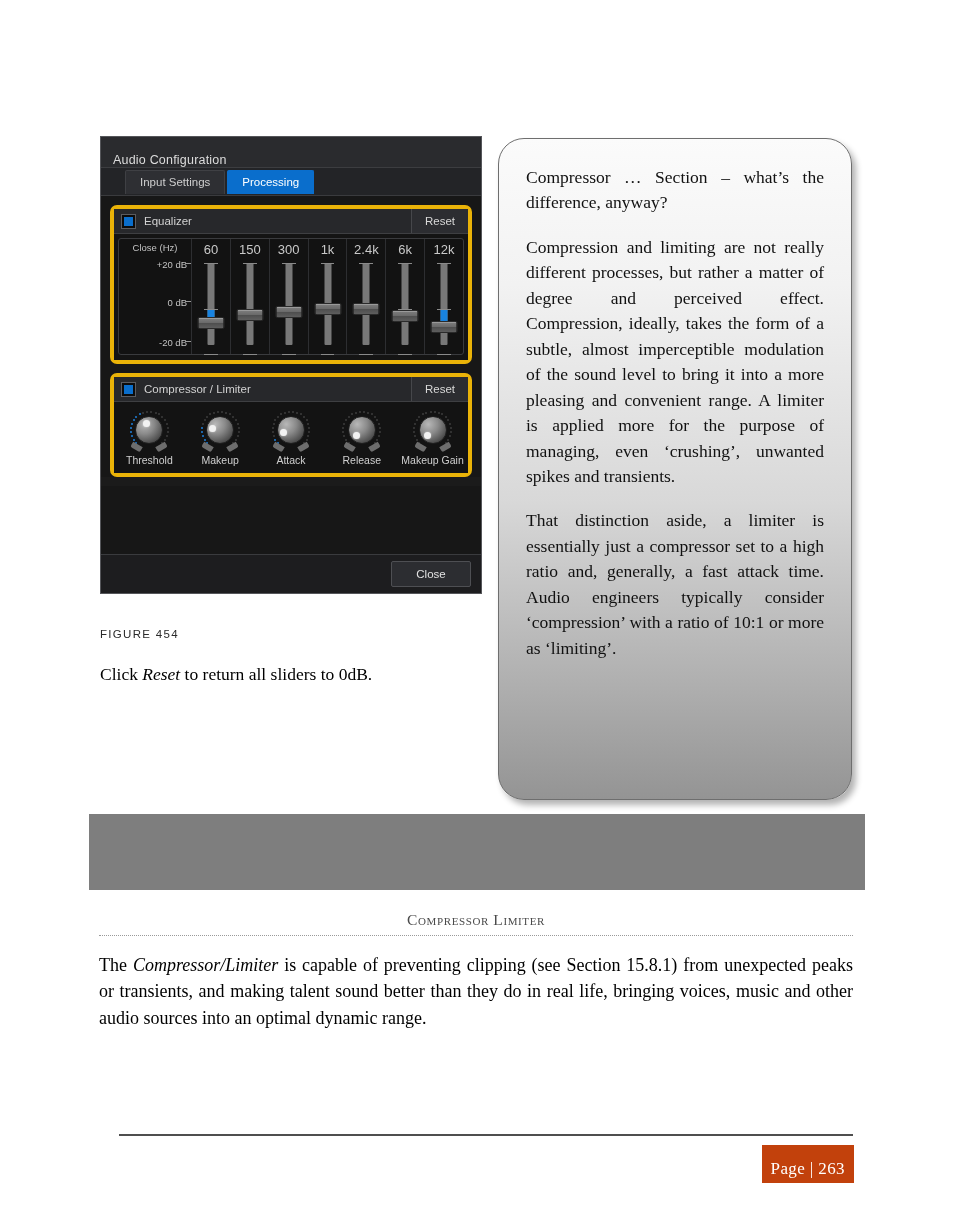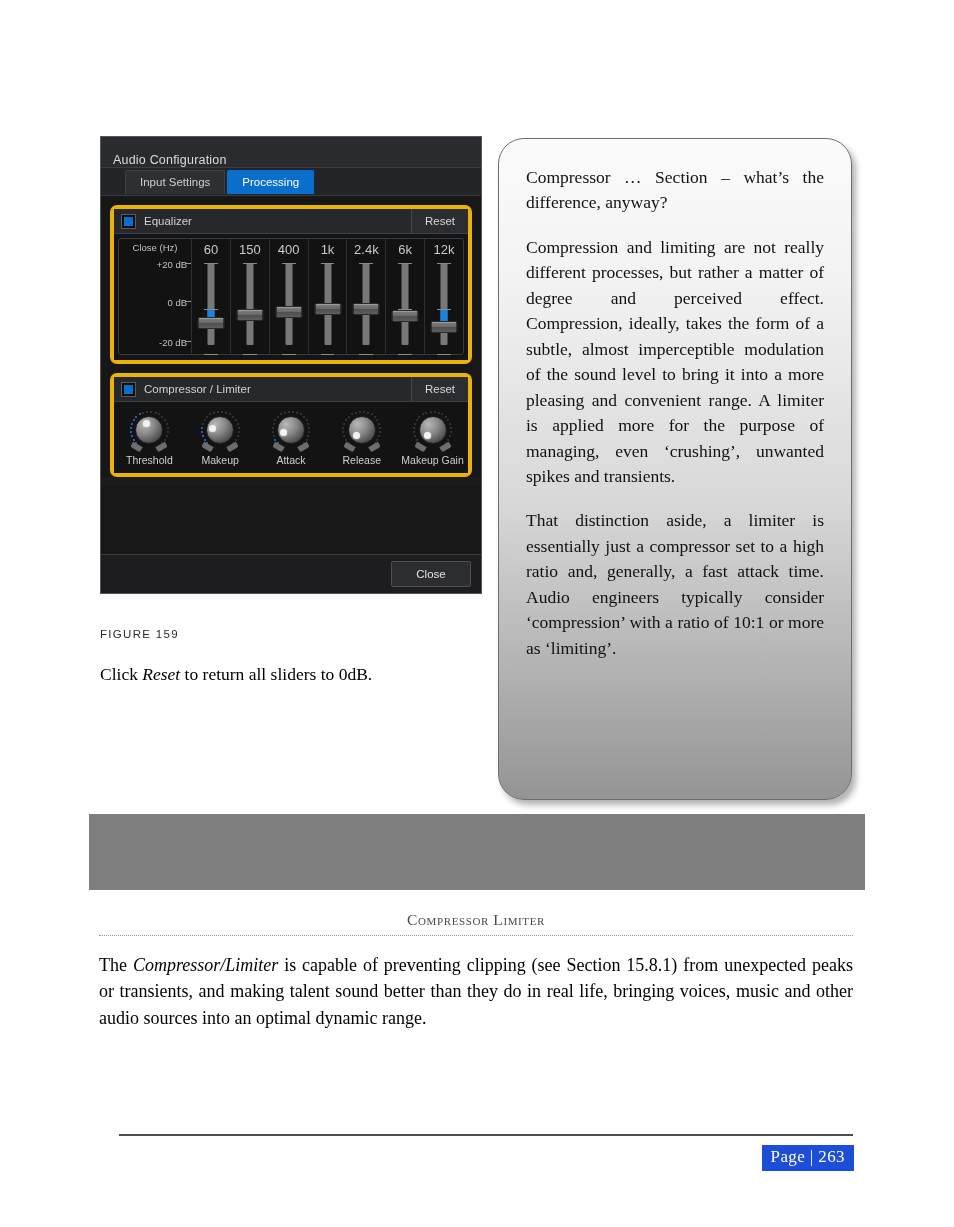--- a/index.html
+++ b/index.html
@@ -367,24 +367,24 @@
     position: absolute;
     left: 119px;
     top: 1134px;
     width: 734px;
     border-top: 2px solid #4f4f4f;
   }
   #page-num {
     position: absolute;
     right: 100px;
     top: 1145px;
-    background: #1d4ed8;
+    background: #c2410c;
     color: #ffffff;
     font-size: 17px;
-    padding: 2px 9px 4px 9px;
+    padding: 14px 9px 4px 9px;
     letter-spacing: 0.4px;
   }
 
   em.it { font-style: italic; }
 </style>
 </head>
 <body>
 
 <div id="top-area">
 
@@ -443,21 +443,21 @@
                       <div class="tickmark l" style="top: 6px;"></div>
                       <div class="tickmark r" style="top: 6px;"></div>
                       <div class="tickmark l" style="top: 51.5px;"></div>
                       <div class="tickmark r" style="top: 51.5px;"></div>
                       <div class="tickmark l" style="top: 97px;"></div>
                       <div class="tickmark r" style="top: 97px;"></div>
                       <div class="s-thumb" style="top: 52.325px;"></div>
                     </div>
                   </div>
                   <div class="eq-band">
-                    <div class="band-name">400</div>
+                    <div class="band-name">300</div>
                     <div class="slider-area">
                       <div class="s-track"></div>
                       <div class="s-fill" style="top: 51.5px; height: 3.4125px;"></div>
                       <div class="tickmark l" style="top: 6px;"></div>
                       <div class="tickmark r" style="top: 6px;"></div>
                       <div class="tickmark l" style="top: 51.5px;"></div>
                       <div class="tickmark r" style="top: 51.5px;"></div>
                       <div class="tickmark l" style="top: 97px;"></div>
                       <div class="tickmark r" style="top: 97px;"></div>
                       <div class="s-thumb" style="top: 48.9125px;"></div>
@@ -690,21 +690,21 @@
       </div>
 
       <div id="win-spacer"></div>
 
       <div id="win-footer">
         <div id="close-btn">Close</div>
       </div>
 
     </div>
 
-    <div id="figure-caption">FIGURE 159</div>
+    <div id="figure-caption">FIGURE 454</div>
 
 
     <div class="left-para second"><span>Click </span><em class="it">Reset</em><span> to return all sliders to 0dB.</span></div>
 
   </div>
 
   <div id="callout">
     <p class="callout-para">Compressor … Section – what’s the difference, anyway?</p>
     <p class="callout-para">Compression and limiting are not really different processes, but rather a matter of degree and perceived effect. Compression, ideally, takes the form of a subtle, almost imperceptible modulation of the sound level to bring it into a more pleasing and convenient range.  A limiter is applied more for the purpose of managing, even ‘crushing’, unwanted spikes and transients.</p>
     <p class="callout-para">That distinction aside, a limiter is essentially just a compressor set to a high ratio and, generally, a fast attack time. Audio engineers typically consider ‘compression’ with a ratio of 10:1 or more as ‘limiting’.</p>

